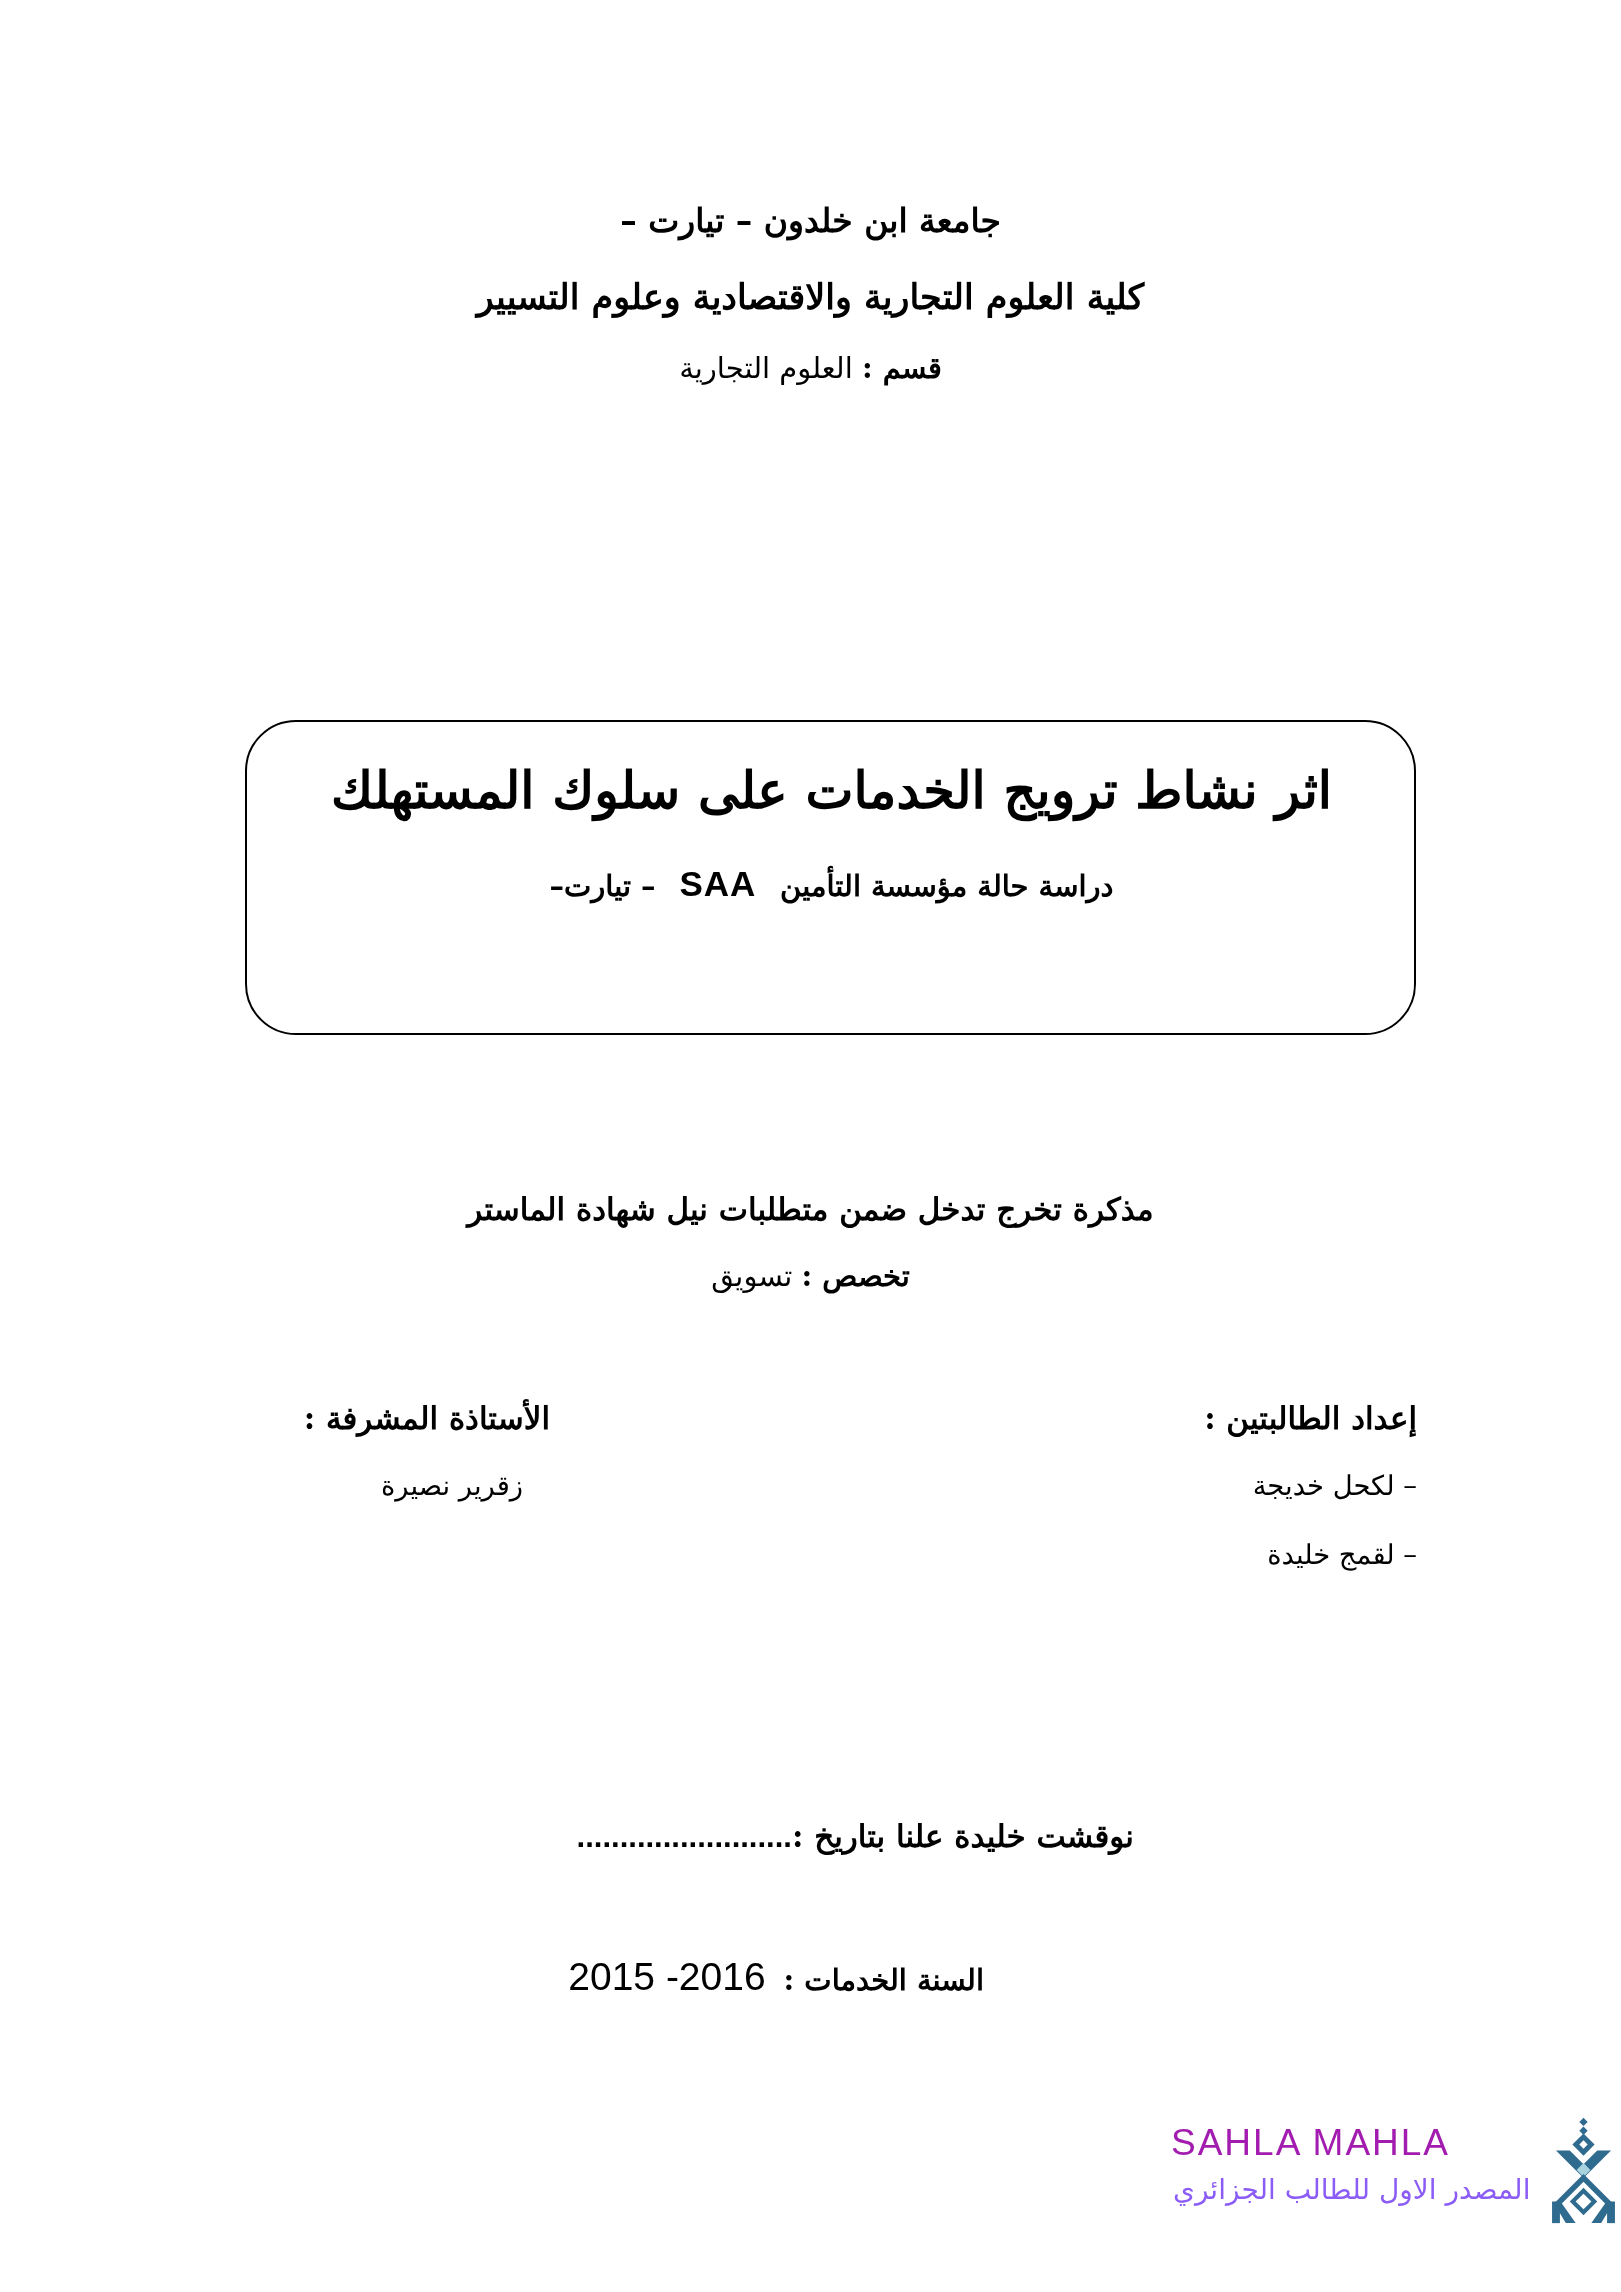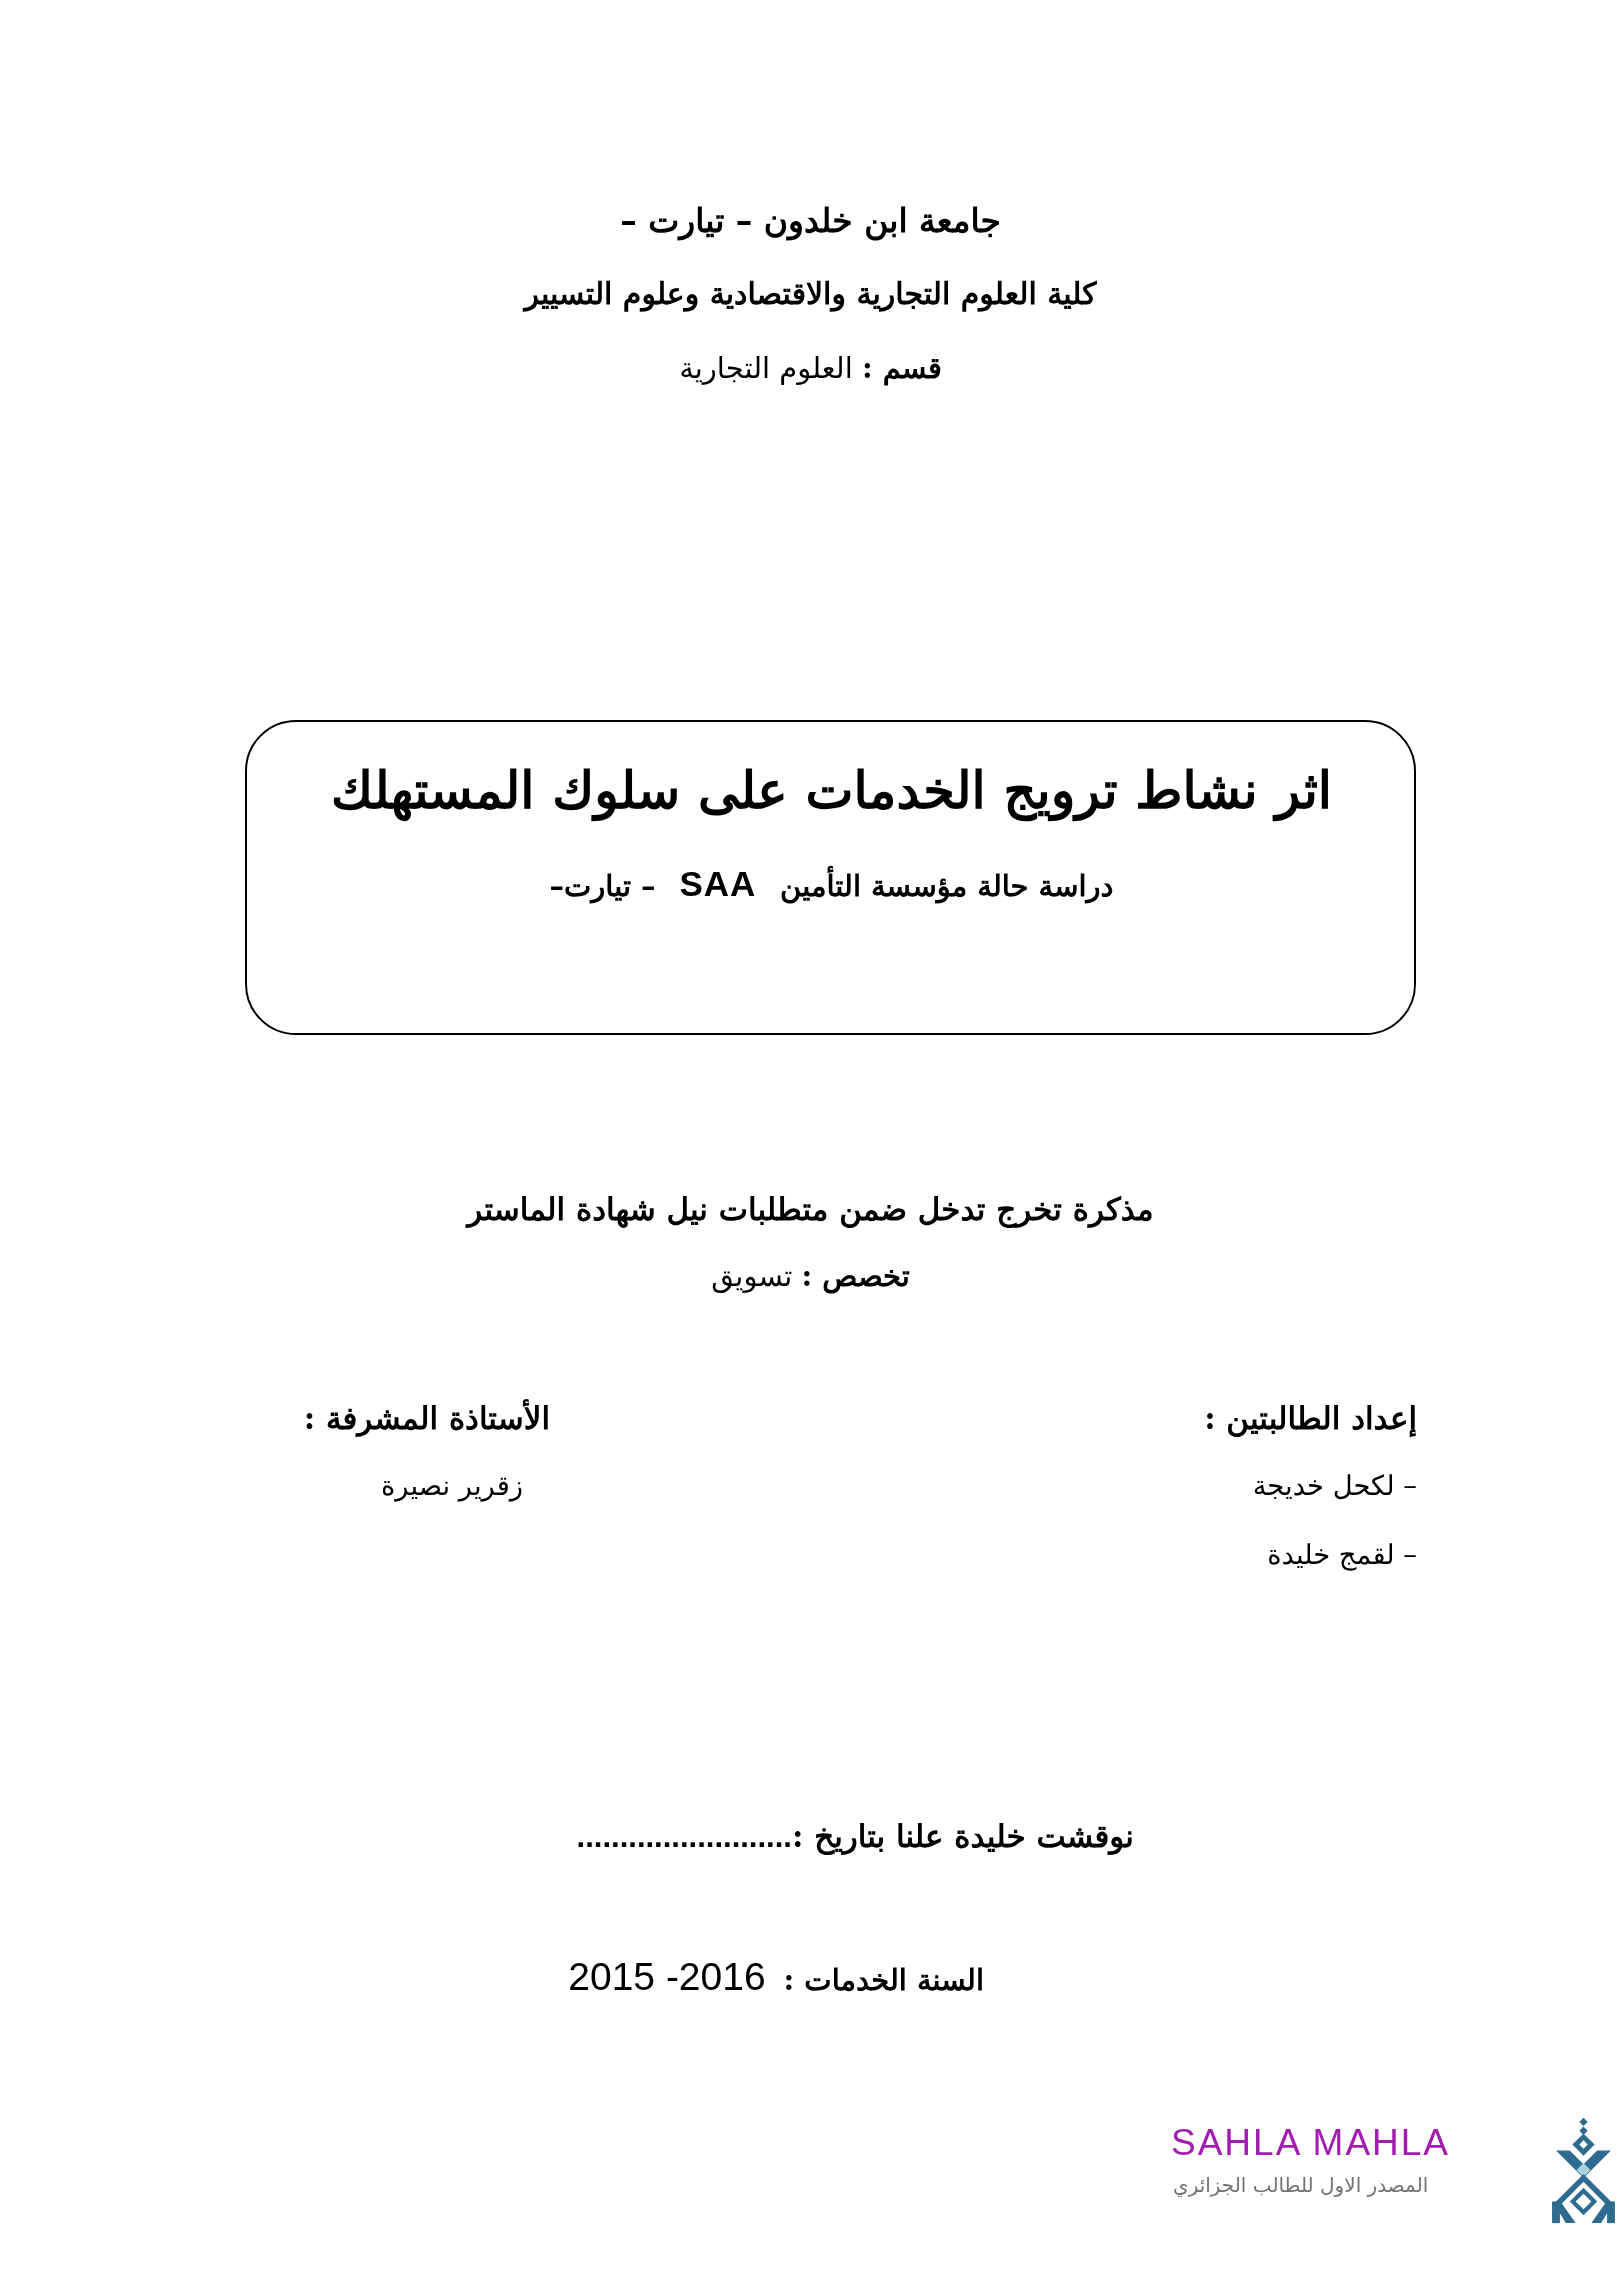--- a/index.html
+++ b/index.html
@@ -18,21 +18,21 @@
     .center-line {
       position: absolute;
       left: 0;
       width: 1621px;
       text-align: center;
       direction: rtl;
       white-space: nowrap;
     }
 
     #univ { top: 201px; font-size: 33px; font-weight: bold; }
-    #faculty { top: 276px; font-size: 30px; font-weight: bold; }
+    #faculty { top: 276px; font-size: 35px; font-weight: bold; }
     #dept { top: 351px; font-size: 29px; }
     #dept .label { font-weight: bold; }
 
     #title-box {
       position: absolute;
       left: 245px;
       top: 720px;
       width: 1167px;
       height: 311px;
       border: 2.9px solid #000;
@@ -127,22 +127,22 @@
       white-space: nowrap;
     }
     #logo-tagline {
       position: absolute;
       left: 2px;
       top: 51px;
       width: 372px;
       direction: rtl;
       text-align: left;
       font-family: "DejaVu Sans", sans-serif;
-      font-size: 20px;
-      color: #737373;
+      font-size: 28px;
+      color: #8b5cf6;
       white-space: nowrap;
     }
     #logo-icon {
       position: absolute;
       left: 377px;
       top: -4.9px;
       width: 71px;
       height: 113px;
     }
   </style>

